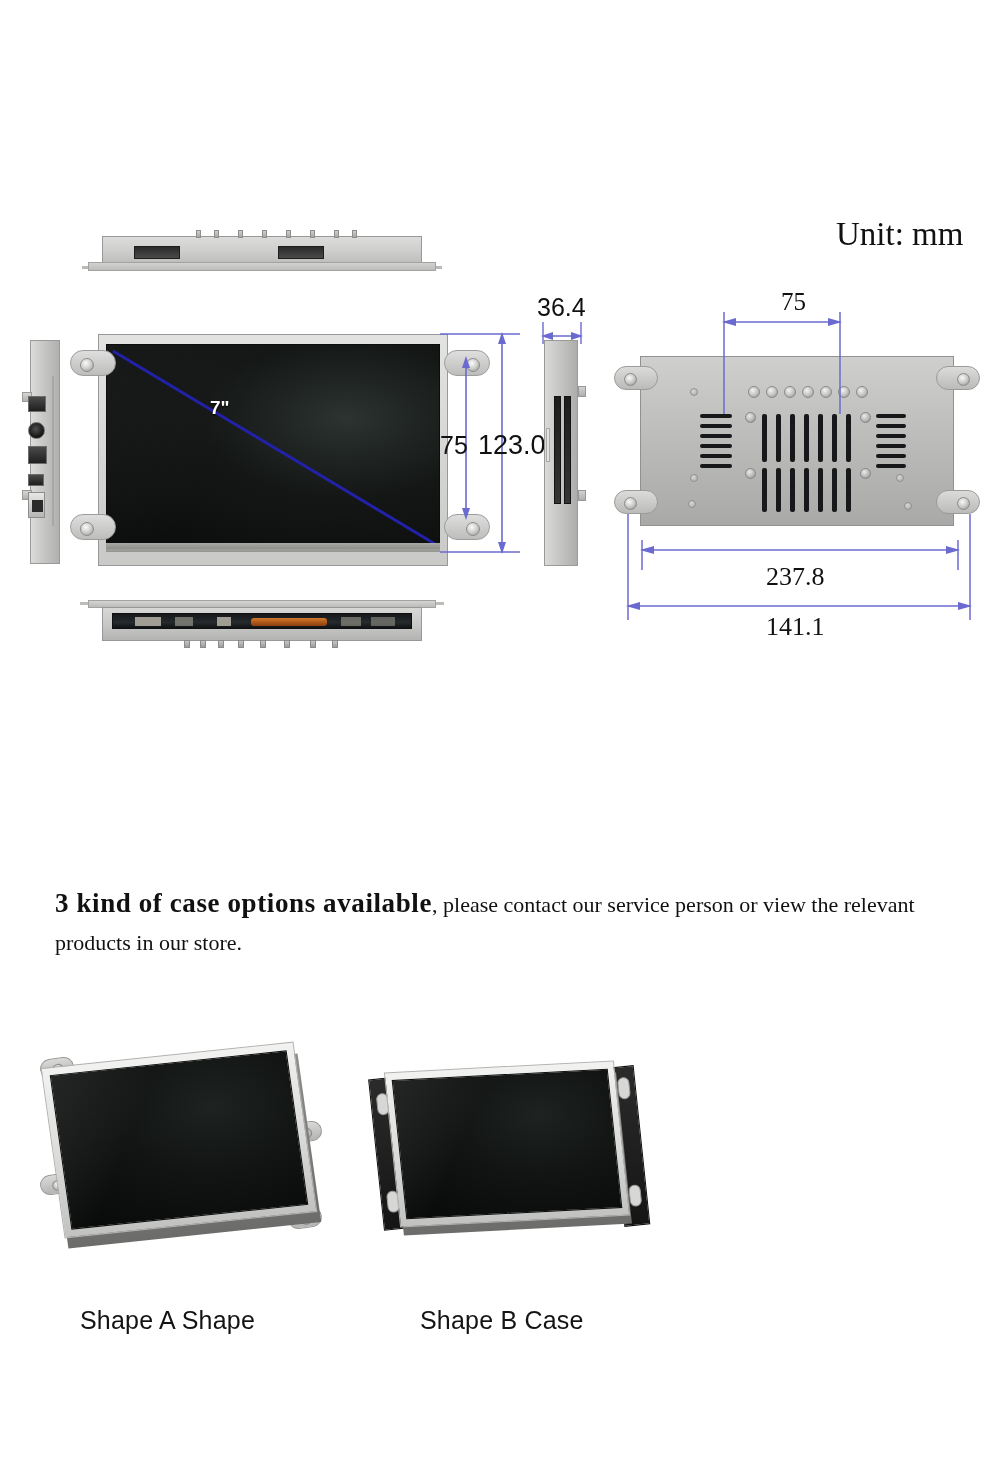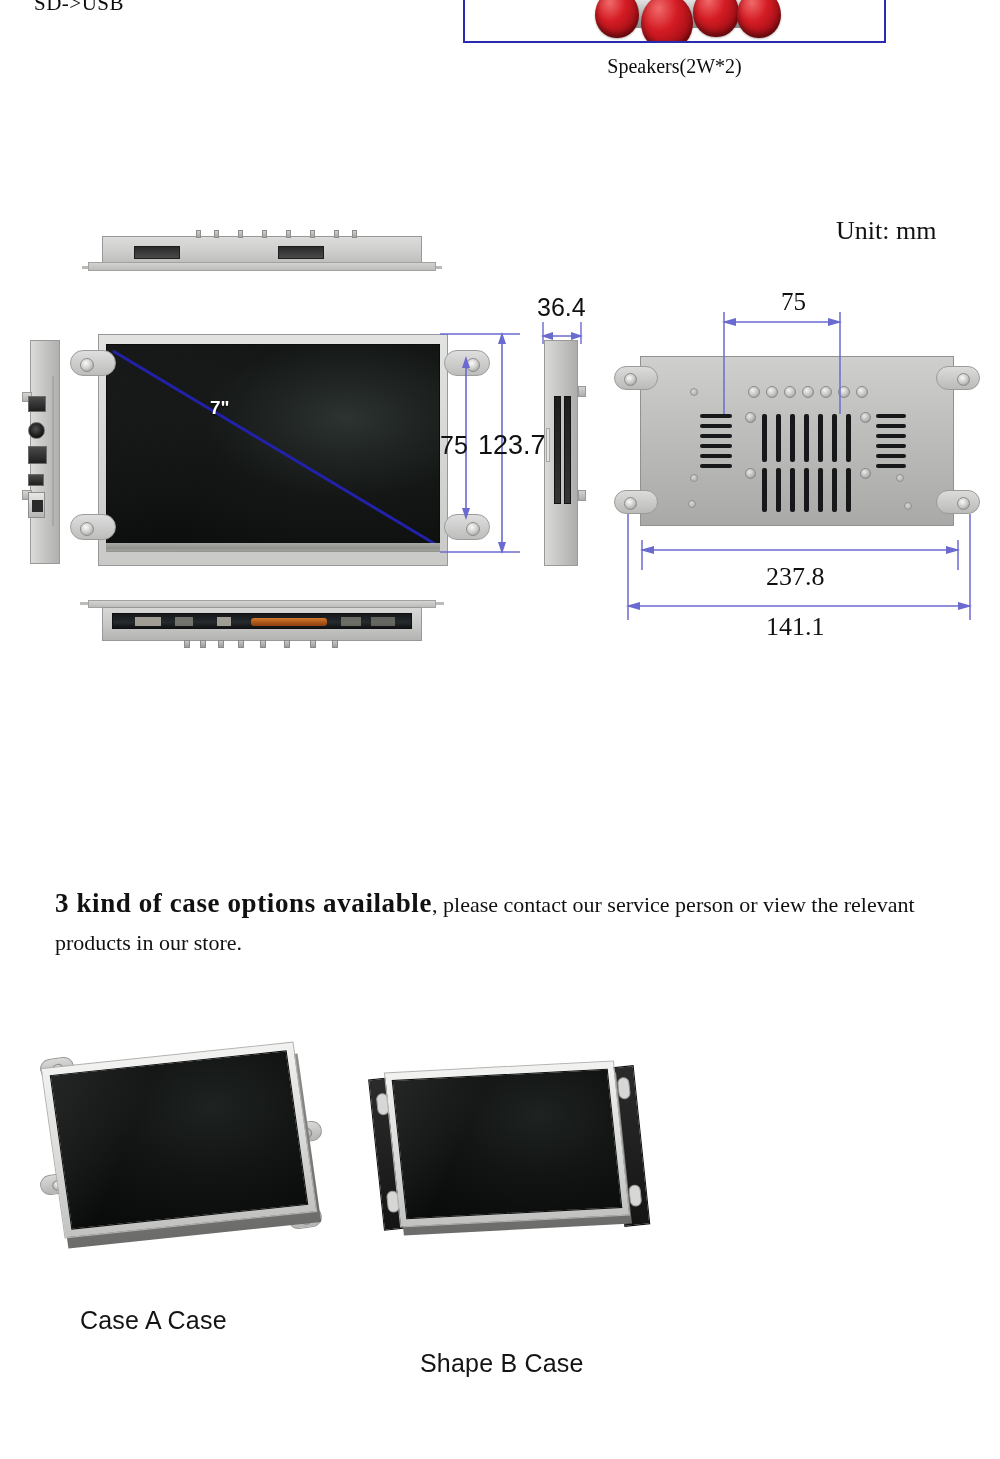--- a/index.html
+++ b/index.html
@@ -56,21 +56,21 @@
     font-family: "Liberation Serif", serif;
     font-size: 20px; color: #0d0d0d;
   }
 
   
   .dim-section { position: absolute; left: 0; top: 0; width: 1000px; height: 700px; }
 
   .unit-label {
     position: absolute; left: 836px; top: 216px;
     font-family: "Liberation Serif", serif;
-    font-size: 26px; color: #111; white-space: nowrap;
+    font-size: 33px; color: #111; white-space: nowrap;
   }
 
   
   .view-top-edge { position: absolute; left: 88px; top: 228px; width: 348px; height: 54px; }
   .vte-body {
     position: absolute; left: 14px; top: 8px; width: 320px; height: 34px;
     background: linear-gradient(180deg,#dcdcda 0%, #cfcfcd 40%, #b6b6b4 100%);
     border: 1px solid #98989a;
   }
   .vte-flange {
@@ -276,21 +276,21 @@
   .case-item.a { left: 20px;  top: 1020px; }
   .case-item.b { left: 360px; top: 1020px; }
   .case-item.c { left: 680px; top: 1020px; }
 
   .case-caption {
     position: absolute; top: 270px; width: 320px; text-align: center;
     font-family: "Liberation Sans", sans-serif;
     font-size: 25px; color: #141414; letter-spacing: .2px;
   }
   .case-item.a .case-caption { left: 60px; width: 220px; text-align: left; }
-  .case-item.b .case-caption { left: 60px; width: 260px; text-align: left; margin-top: 43px; }
+  .case-item.b .case-caption { left: 60px; width: 260px; text-align: left; }
   .case-item.c .case-caption { left: 70px; width: 260px; text-align: left; }
 
   .panel3d { position:absolute; }
   .panel3d .lcd {
     position:absolute;
     background:
       linear-gradient(118deg, rgba(255,255,255,.10) 0%, rgba(255,255,255,0) 34%),
       radial-gradient(ellipse at 66% 30%, #1e2221 0%, #111413 45%, #070908 100%);
     border: 1px solid #0a0c0b;
   }
@@ -326,34 +326,20 @@
     position:absolute; width:16px; height:20px;
     background: linear-gradient(180deg,#4fbf7a,#1f8a4c);
     border:1px solid #156a38;
   }
 </style>
 </head>
 <body>
 
 <div class="page">
 
-  <div class="top-section">
-
-    <div class="sd-usb-label">SD-&gt;USB</div>
-
-    <div class="speaker-box">
-      <div class="spk-bridge"></div>
-      <div class="spk s1"></div>
-      <div class="spk s2"></div>
-      <div class="spk s3"></div>
-      <div class="spk s4"></div>
-    </div>
-
-    <div class="speaker-caption">Speakers(2W*2)</div>
-  </div>
 
   <div class="dim-section">
 
     <div class="unit-label">Unit: mm</div>
 
     <div class="view-top-edge">
       <div class="vte-ear-l"></div>
       <div class="vte-ear-r"></div>
       <div class="vte-body"></div>
       <div class="vte-flange"></div>
@@ -428,21 +414,21 @@
 
       <line x1="26" y1="40" x2="26" y2="196" stroke="#6a6ad0" stroke-width="1.6"></line>
       <polygon points="26,36 22,48 30,48" fill="#6a6ad0"></polygon>
       <polygon points="26,200 22,188 30,188" fill="#6a6ad0"></polygon>
 
       <line x1="62" y1="14" x2="62" y2="232" stroke="#6a6ad0" stroke-width="1.6"></line>
       <polygon points="62,12 58,24 66,24" fill="#6a6ad0"></polygon>
       <polygon points="62,234 58,222 66,222" fill="#6a6ad0"></polygon>
     </svg>
     <div class="dim-text sans" style="left:440px; top:431px; font-size:25px;">75</div>
-    <div class="dim-text sans" style="left:478px; top:430px; font-size:27px;">123.7</div>
+    <div class="dim-text sans" style="left:478px; top:430px; font-size:27px;">123.0</div>
 
     <div class="view-right-side">
       <div class="vrs-body"></div>
       <div class="vrs-slot one"></div>
       <div class="vrs-slot two"></div>
       <div class="vrs-notch"></div>
       <div class="vrs-tab" style="top:46px"></div>
       <div class="vrs-tab" style="top:150px"></div>
     </div>
 
@@ -552,21 +538,21 @@
         <div class="tab" style="left:268px; top:86px; transform:rotate(-8deg);"></div>
         <div class="tab" style="left:20px; top:22px; transform:rotate(-8deg);"></div>
         <div class="tab" style="left:268px; top:172px; transform:rotate(-8deg);"></div>
         <div class="backside" style="left:36px; top:30px; width:254px; height:170px;
              transform: rotate(-8deg) skewY(2deg);"></div>
         <div class="bezel" style="left:32px; top:18px; width:254px; height:172px;
              transform: rotate(-8deg) skewY(2deg);"></div>
         <div class="lcd" style="left:40px; top:26px; width:238px; height:156px;
              transform: rotate(-8deg) skewY(2deg);"></div>
       </div>
-      <div class="case-caption">Case A Case</div>
+      <div class="case-caption">Shape A Shape</div>
     </div>
 
     <div class="case-item b">
       <div class="panel3d">
         <div class="bracket" style="left:16px; top:42px; width:22px; height:152px;
              transform: rotate(-6deg);">
           <div class="hole" style="left:5px; top:14px;"></div>
           <div class="hole" style="left:5px; top:112px;"></div>
         </div>
         <div class="bracket" style="left:256px; top:30px; width:26px; height:160px;

